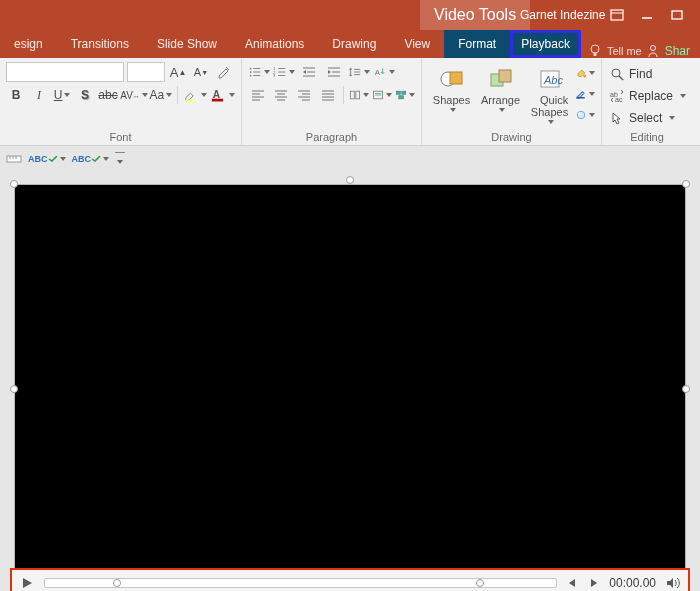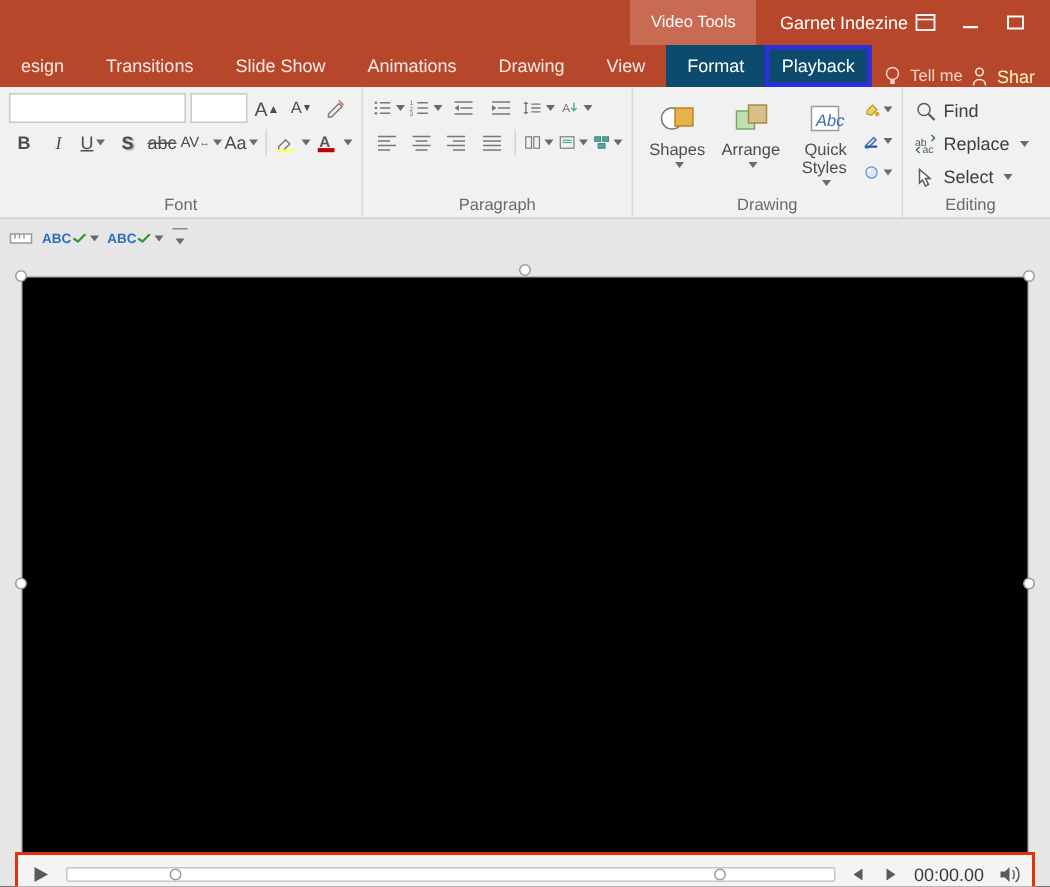--- a/index.html
+++ b/index.html
@@ -1,32 +1,32 @@
 <!DOCTYPE html>
 <html><head>
 <meta charset="utf-8">
 <style>
   * { box-sizing: border-box; margin: 0; padding: 0; font-family: "Segoe UI", Arial, sans-serif; }
   body { width: 700px; height: 591px; background: #e6e6e6; overflow: hidden; position: relative; }
 
   
   .titlebar { height: 30px; background: #b7472a; color: #fff; display: flex; align-items: center; font-size: 12px; position: relative; }
   .titlebar .title-left { position: absolute; left: 80px; }
-  .titlebar .context-tab { position: absolute; left: 420px; background: #c96a53; padding: 0 14px; height: 100%; display: flex; align-items: center; font-size: 11px; }
+  .titlebar .context-tab { position: absolute; left: 420px; background: #c96a53; padding: 0 14px; height: 100%; display: flex; align-items: center; font-size: 16px; }
   .titlebar .user { position: absolute; left: 520px; font-size: 12px; }
   .titlebar .winctl { position: absolute; right: 0; display: flex; gap: 0; }
   .titlebar .winctl span { width: 30px; text-align: center; font-size: 11px; }
 
   
   .tabrow { height: 28px; background: #b7472a; color: #fdeae4; display: flex; align-items: flex-end; font-size: 12px; }
   .tabrow .tab { padding: 0 14px; height: 100%; display: flex; align-items: center; cursor: pointer; }
   .tabrow .tab.context { background: #0c4a6e; color: #fff; }
   .tabrow .tab.highlight { border: 3px solid #2e2ee0; padding: 0 8px; }
   .tabrow .tellme { display: flex; align-items: center; gap: 6px; margin-left: 8px; font-size: 11px; color: #f5d3c9;}
-  .tabrow .share { position: absolute; right: 10px; display: flex; align-items: center; gap: 5px; font-size: 12px; color:#fef9c3;}
+  .tabrow .share { position: absolute; right: 10px; display: flex; align-items: center; gap: 5px; font-size: 12px; color:#86efac;}
   .bulb-icon svg { vertical-align: middle; }
 
   
   .ribbon { height: 88px; background: #f1f1f1; display: flex; border-bottom: 1px solid #d0d0d0; position: relative; }
   .group { border-right: 1px solid #d9d9d9; padding: 4px 6px 2px 6px; display: flex; flex-direction: column; justify-content: space-between; }
   .group-label { text-align: center; color: #6a6a6a; font-size: 11px; margin-top: 2px; }
   .group-body { flex: 1; display: flex; flex-direction: column; gap: 3px; }
   .row { display: flex; align-items: center; gap: 3px; }
   .btn, .iconbtn { color: #4d4d4d; font-size: 12px; cursor: pointer; display: inline-flex; align-items: center; justify-content: center; }
   .iconbtn { min-width: 20px; height: 20px; }
@@ -315,21 +315,21 @@
             <rect x="12" y="4" width="12" height="12" fill="#d8c088" stroke="#a88848"></rect>
           </svg>
         <span class="lbl">Arrange</span>
       </div>
       <div class="bigbtn dd">
         <svg width="28" height="26" viewBox="0 0 28 26">
             <rect x="5" y="5" width="18" height="16" fill="#fff" stroke="#9a9a9a"></rect>
             <text x="8" y="18" font-size="11" fill="#3b6fb0" font-family="serif" font-style="italic">Abc</text>
           </svg>
         <span class="lbl" style="white-space:pre-line">Quick
-Styles</span>
+Shapes</span>
       </div>
       <div class="mini-stack">
         <span class="mini dd">
             <svg width="16" height="14" viewBox="0 0 16 14">
               <path d="M4 8l5-5 4 4-5 5-4-1z" fill="#f0d060" stroke="#b89030"></path>
               <circle cx="13" cy="11" r="2" fill="#e0a030"></circle>
             </svg>
           </span>
         <span class="mini dd">
             <svg width="16" height="14" viewBox="0 0 16 14">

